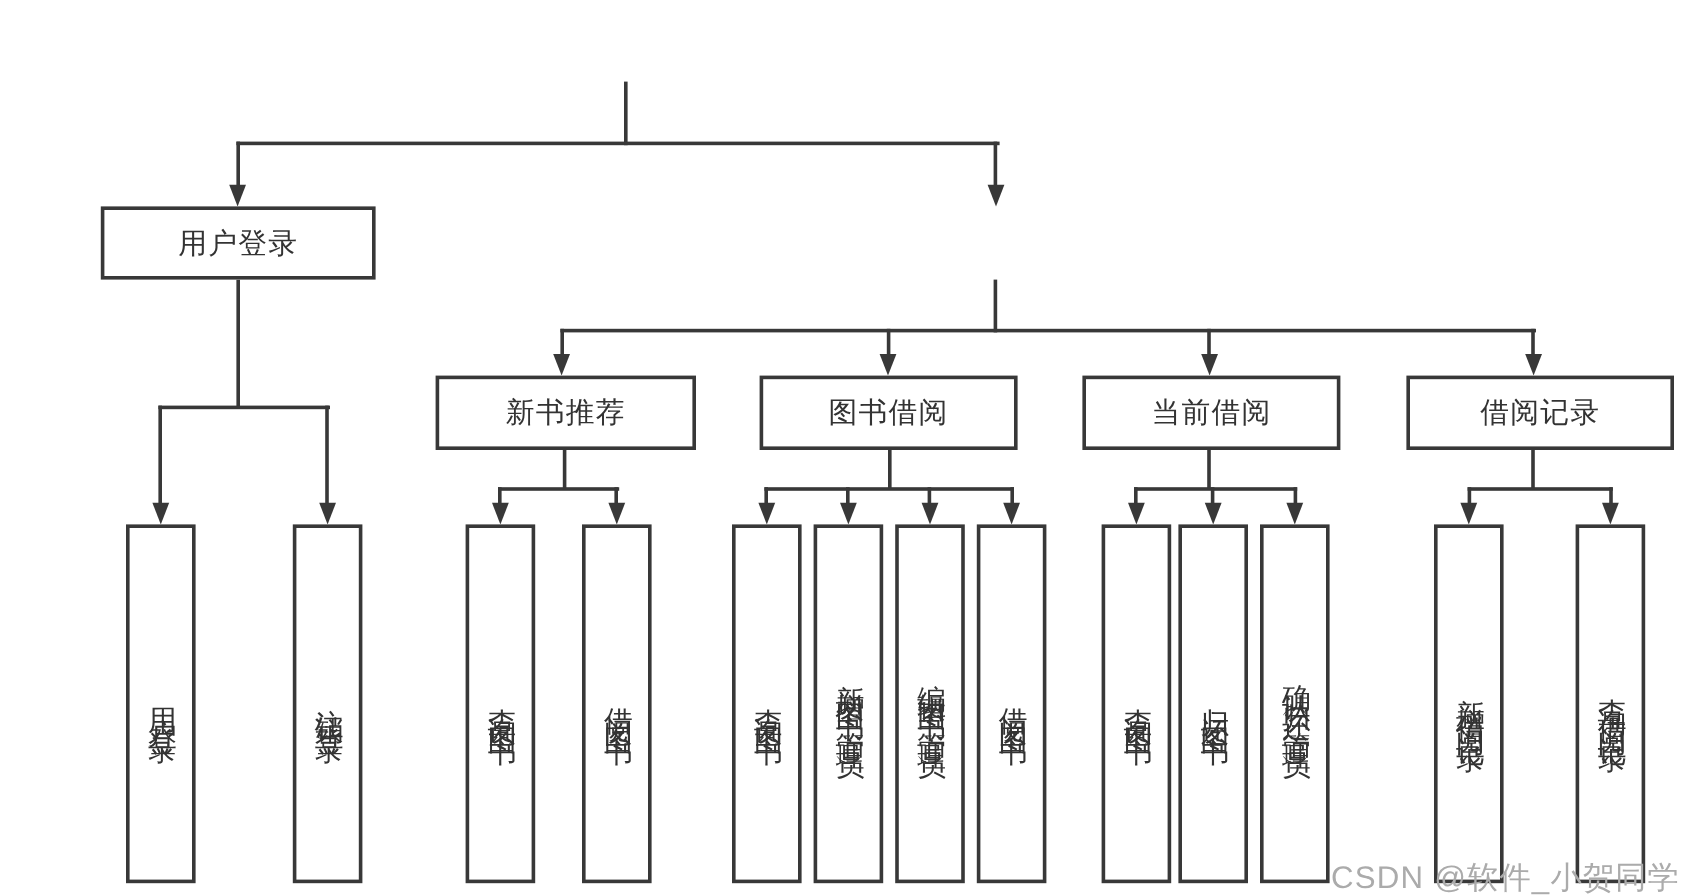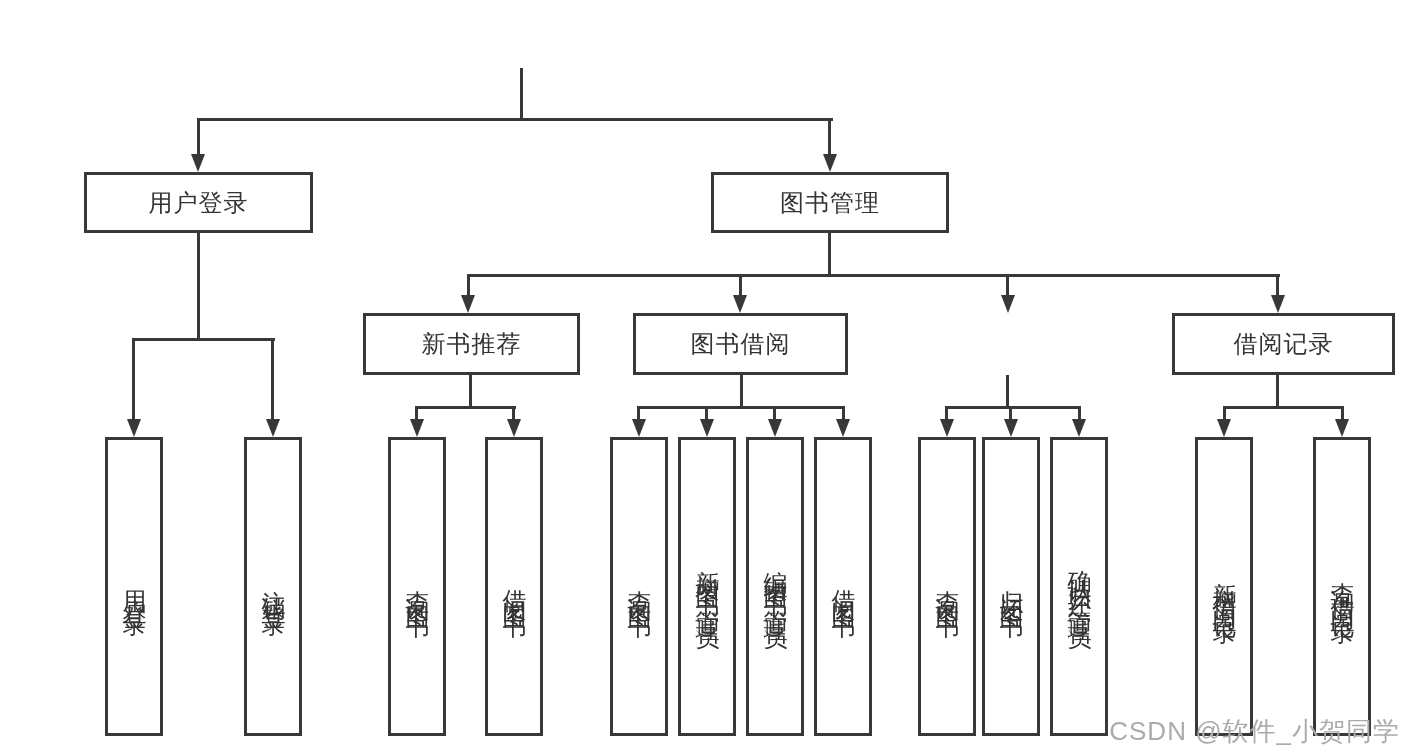--- a/index.html
+++ b/index.html
@@ -124,32 +124,32 @@
   <div class="line" style="left:1223px;top:406px;width:3px;height:16px"></div>
   <div class="arrow" style="left:1217px;top:419px"></div>
   <div class="line" style="left:1341px;top:406px;width:3px;height:16px"></div>
   <div class="arrow" style="left:1335px;top:419px"></div>
 
 
   <div class="box" style="left:84px;top:172px;width:229px;height:61px">
     <span class="lbl-h">用户登录</span>
   </div>
 
-  <div class="box" style="left:711px;top:172px;width:238px;height:61px">
-    <span class="lbl-h">图书管理</span>
-  </div>
 
   <div class="box" style="left:363px;top:313px;width:217px;height:62px">
     <span class="lbl-h">新书推荐</span>
   </div>
 
   <div class="box" style="left:633px;top:313px;width:215px;height:62px">
     <span class="lbl-h">图书借阅</span>
   </div>
 
+  <div class="box" style="left:902px;top:313px;width:215px;height:62px">
+    <span class="lbl-h">当前借阅</span>
+  </div>
 
   <div class="box" style="left:1172px;top:313px;width:223px;height:62px">
     <span class="lbl-h">借阅记录</span>
   </div>
 
   <div class="box" style="left:105px;top:437px;width:58px;height:299px">
     <span class="lbl-v">用户登录</span>
   </div>
   <div class="box" style="left:244px;top:437px;width:58px;height:299px">
     <span class="lbl-v">注销登录</span>

